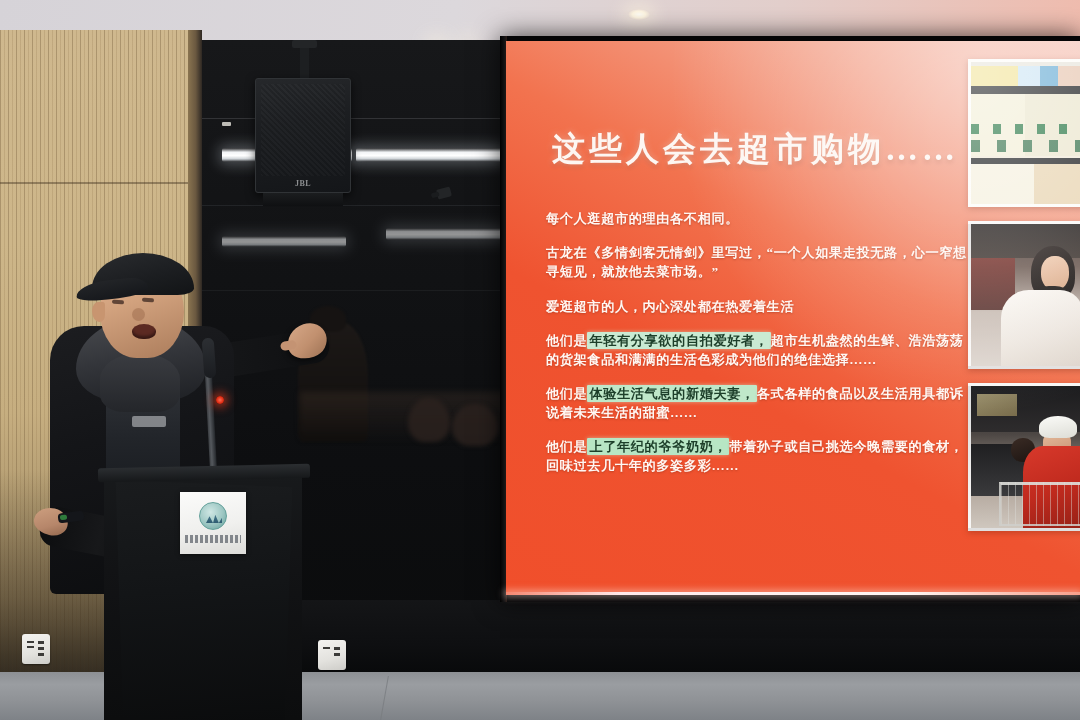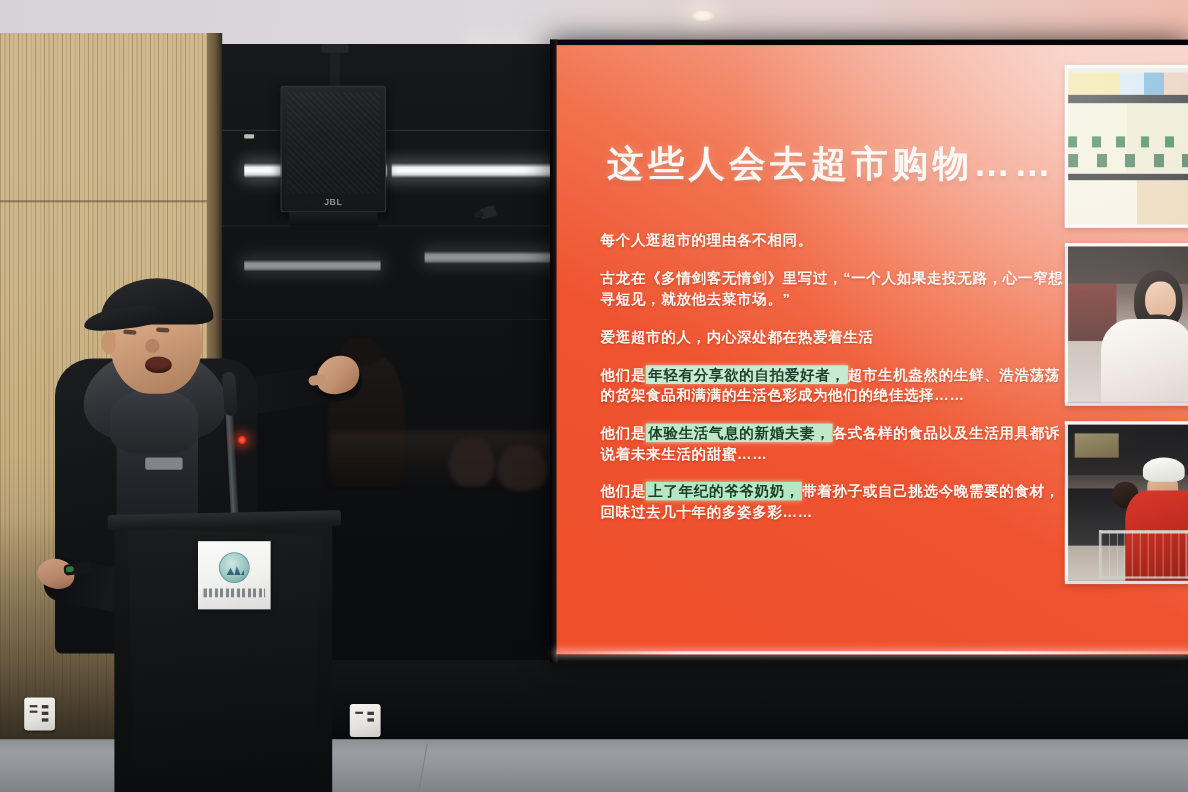--- a/index.html
+++ b/index.html
@@ -1,19 +1,19 @@
 <!DOCTYPE html>
 <html><head>
 <meta charset="utf-8">
 <style>
   * { margin:0; padding:0; box-sizing:border-box; }
   html,body { width:1080px; height:720px; overflow:hidden; background:#000; }
   body { font-family:"Liberation Sans","DejaVu Sans",sans-serif; }
 
-  #scene { position:relative; width:1080px; height:720px; overflow:hidden; background:#0a0a0a; }
+  #scene { position:relative; width:1080px; height:720px; overflow:hidden; background:#0a0a0a;font-family:Liberation Serif, serif; }
 
   
   .ceiling {
     position:absolute; left:0; top:0; width:1080px; height:46px;
     background:linear-gradient(100deg,#d6d3d8 0%,#dcd8dc 42%,#e3cfcc 72%,#f0bcae 100%);
   }
   .ceiling:after{
     content:""; position:absolute; left:0; bottom:0; width:100%; height:6px;
     background:linear-gradient(180deg,rgba(0,0,0,0) 0%,rgba(30,26,28,.55) 100%);
   }

